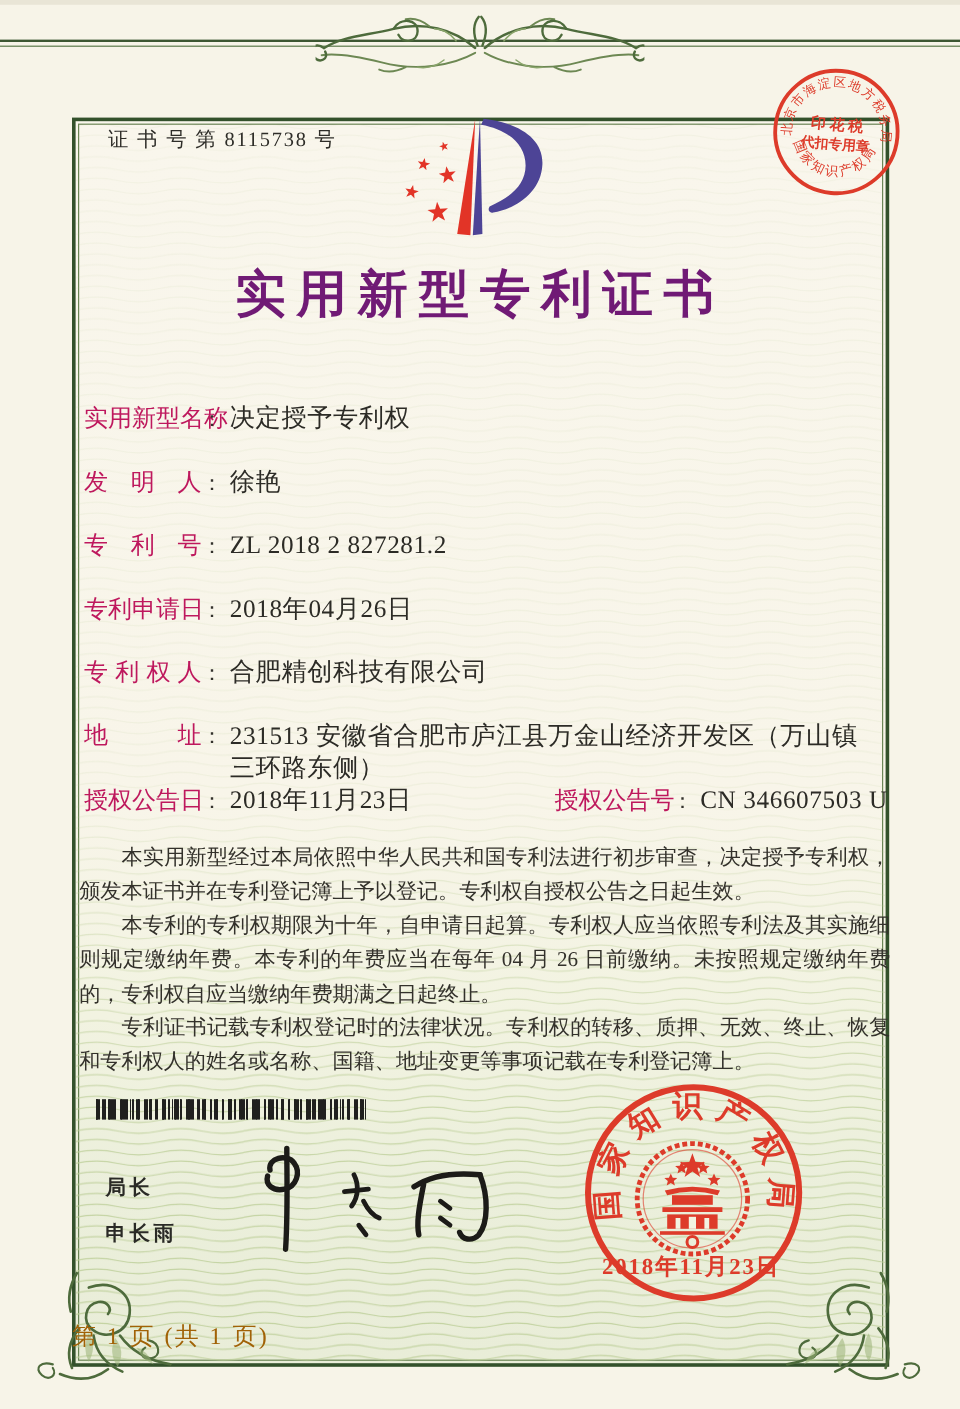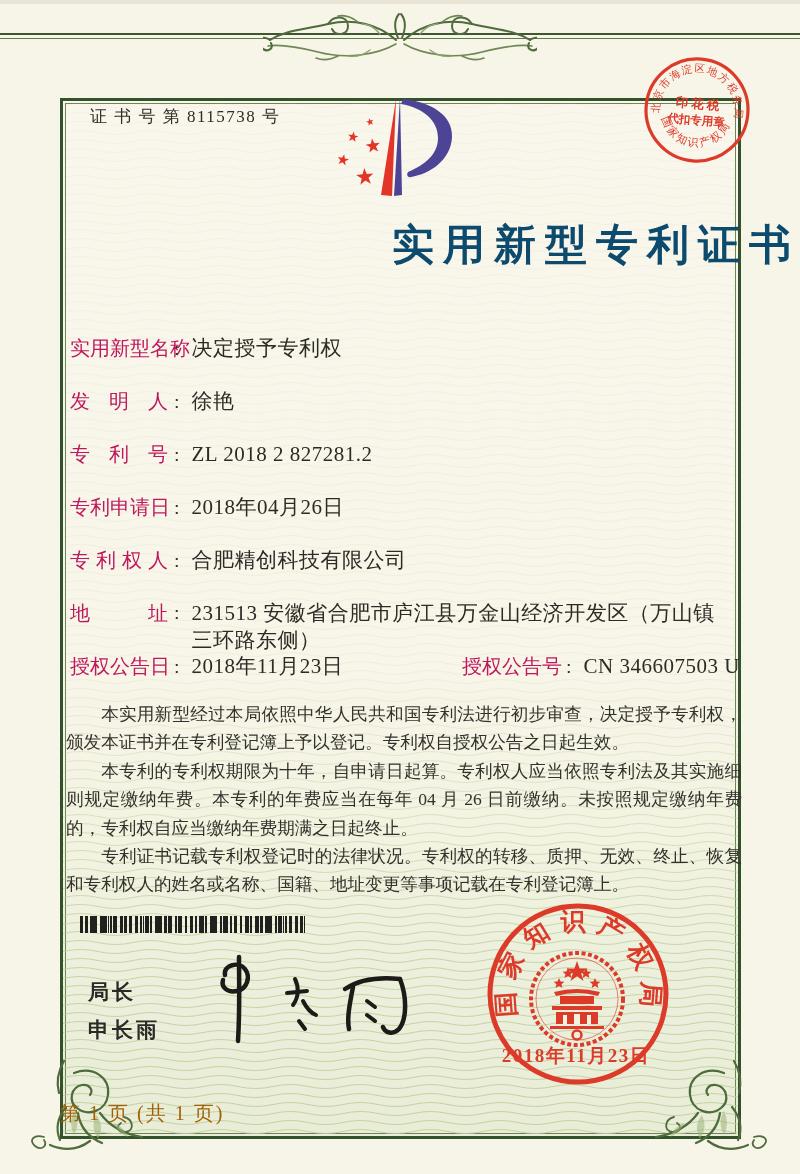--- a/index.html
+++ b/index.html
@@ -17,22 +17,22 @@
   .frame-outer{
     position:absolute;left:60px;top:94px;width:675px;height:1035px;
     border:3px solid #33512b;
     background:linear-gradient(180deg,#f9f6ec 0%,#f8f5e9 55%,#f2f3e1 72%,#ebefdb 86%,#e9edd8 100%);
   }
   .frame-inner{position:absolute;left:2px;top:2px;right:2px;bottom:2px;border:1px solid #6a8454;}
   .wave-svg{position:absolute;left:0;top:0;}
   
   .cert-no{position:absolute;left:90px;top:101px;font-size:17px;letter-spacing:1.5px;color:#2e2d28;}
   .title{
-    position:absolute;left:0;top:213px;width:100%;text-align:right;
-    font-size:42px;font-weight:700;letter-spacing:9px;color:#0c4a6e;
+    position:absolute;left:0;top:213px;width:100%;text-align:center;
+    font-size:42px;font-weight:700;letter-spacing:9px;color:#701a75;
   }
   .field{position:absolute;left:70px;white-space:nowrap;line-height:27px;}
   .field .lbl{display:inline-block;width:98px;text-align:justify;text-align-last:justify;font-size:20px;color:#be185d;vertical-align:baseline;}
   .field .colon{font-size:17.5px;color:#33322c;}
   .field .val{font-size:21px;letter-spacing:0.5px;color:#2c2b26;margin-left:6px;}
   .field-addr{white-space:normal;}
   .field-addr .valblock{display:inline-block;vertical-align:top;width:530px;margin-left:6px;}
   .field-addr .valblock div{font-size:21px;letter-spacing:0.5px;line-height:27px;color:#2c2b26;}
   .body-text{
     position:absolute;left:66px;top:696px;width:676px;
@@ -42,21 +42,21 @@
   .barcode{
     position:absolute;left:80px;top:912px;width:225px;height:17px;
     background-image:
       repeating-linear-gradient(90deg,#20201e 0 2px,rgba(0,0,0,0) 2px 5px),
       repeating-linear-gradient(90deg,#20201e 0 1px,rgba(0,0,0,0) 1px 7px),
       repeating-linear-gradient(90deg,#20201e 0 3px,rgba(0,0,0,0) 3px 11px);
   }
   .sig-title,.sig-name{
     position:absolute;left:88px;
     font-family:"Liberation Sans","DejaVu Sans",sans-serif;
-    font-weight:600;font-size:21px;letter-spacing:3px;color:#2a2a26;
+    font-weight:600;font-size:17px;letter-spacing:3px;color:#2a2a26;
   }
   .sig-title{top:974px;}
   .sig-name{top:1012px;}
   .footer{
     position:absolute;left:60px;top:1096px;width:675px;text-align:left;
     font-size:20px;letter-spacing:2px;color:#a16207;
   }
   .ornament{position:absolute;width:132px;height:98px;}
   .ornament.left{left:16px;top:1049px;transform:scaleX(-1);}
   .ornament.right{left:650px;top:1049px;}

